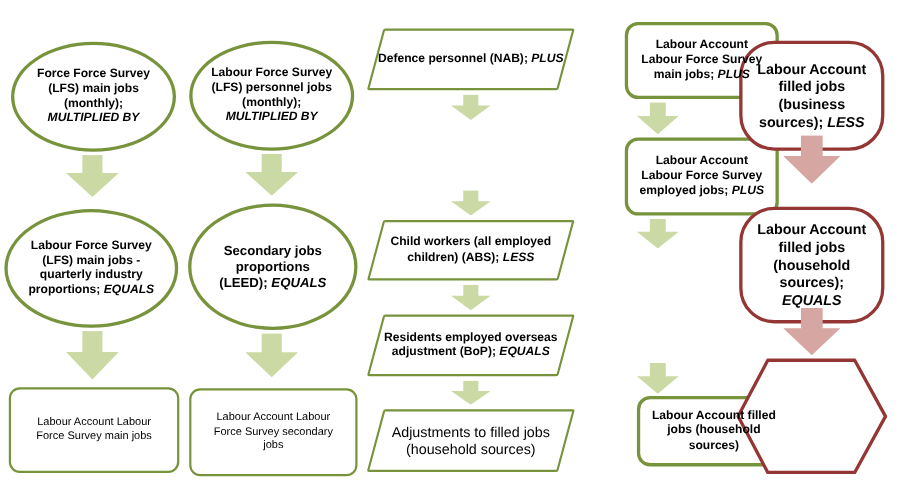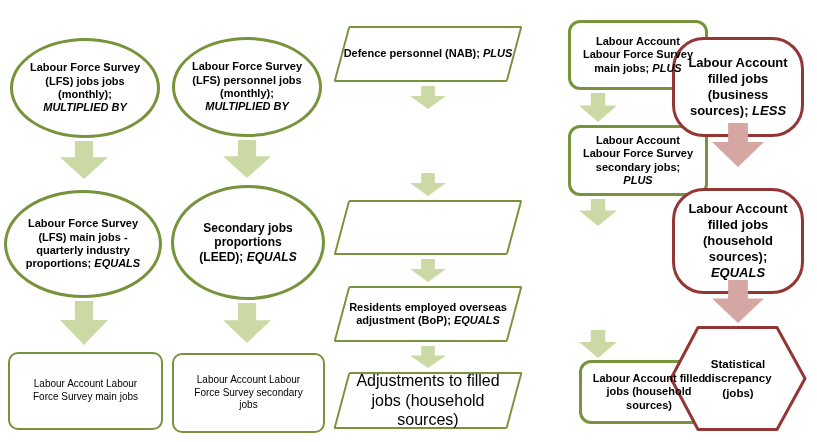--- a/index.html
+++ b/index.html
@@ -27,42 +27,42 @@
   .c4{border-width:3px;border-radius:12px;margin-left:40px;}
   .red{border:3px solid #943634;border-radius:32px;font-size:13px;margin-top:17px;}
 
   
   .para .bg{
     position:absolute;top:1px;bottom:1px;left:10px;right:10px;
     background:#fff;border:2.5px solid #77933C;border-radius:2px;
     transform:skewX(-15deg);z-index:1;
   }
   .para4 .bg{left:15px;right:15px;transform:skewX(-14deg);}
-  .smalltext{font-weight:normal;font-size:16px;}
+  .smalltext{font-weight:normal;font-size:13px;}
 
   
   .arrow{
     position:absolute;background:#CBDAA5;
     clip-path:polygon(31% 0,69% 0,69% 43%,100% 43%,50% 100%,0 43%,31% 43%);
   }
   .arrow.pink{background:#D6A7A2;}
 
   
   .hexwrap{background:transparent;}
   .hexsvg{position:absolute;inset:0;width:100%;height:100%;z-index:1;}
   .hexsvg polygon{fill:#fff;stroke:#943634;stroke-width:3;stroke-linejoin:round;}
   .hexwrap .txt{font-size:11.5px;padding:0 26px;}
 </style>
 </head>
 <body>
 
 <div class="canvas">
 
   <div class="node ellipse" style="left:10px;top:38px;width:150px;height:100px">
-    <div class="txt"><span>Labour Force Survey (LFS) jobs jobs (monthly);</span> <span class="kw">MULTIPLIED BY</span></div>
+    <div class="txt"><span>Force Force Survey (LFS) main jobs (monthly);</span> <span class="kw">MULTIPLIED BY</span></div>
   </div>
   <div class="arrow" style="left:60px;top:141px;width:48px;height:38px"></div>
   <div class="node ellipse" style="left:4px;top:190px;width:158px;height:108px">
     <div class="txt"><span>Labour Force Survey (LFS) main jobs - quarterly industry proportions;</span> <span class="kw">EQUALS</span></div>
   </div>
   <div class="arrow" style="left:60px;top:301px;width:48px;height:44px"></div>
   <div class="node rrect bigtext" style="left:8px;top:352px;width:155px;height:78px">
     <div class="txt"><span>Labour Account Labour Force Survey main jobs</span></div>
   </div>
 
@@ -79,53 +79,53 @@
     <div class="txt"><span>Defence personnel (NAB);</span> <span class="kw">PLUS</span></div>
   </div>
 
   <div class="node rrect bigtext" style="left:172px;top:353px;width:153px;height:80px">
     <div class="txt"><span>Labour Account Labour Force Survey secondary jobs</span></div>
   </div>
   <div class="arrow" style="left:410px;top:86px;width:36px;height:23px"></div>
   <div class="arrow" style="left:410px;top:173px;width:36px;height:23px"></div>
   <div class="node para" style="left:331px;top:199px;width:194px;height:57px">
     <i class="bg"></i>
+    <div class="txt"><span>Child workers (all employed children) (ABS);</span> <span class="kw">LESS</span></div>
   </div>
   <div class="arrow" style="left:410px;top:259px;width:36px;height:23px"></div>
   <div class="node para" style="left:331px;top:285px;width:194px;height:58px">
     <i class="bg"></i>
     <div class="txt"><span>Residents employed overseas adjustment (BoP);</span> <span class="kw">EQUALS</span></div>
   </div>
   <div class="arrow" style="left:410px;top:346px;width:36px;height:22px"></div>
   <div class="node para smalltext" style="left:331px;top:371px;width:194px;height:59px">
     <i class="bg"></i>
     <div class="txt"><span>Adjustments to filled jobs (household sources)</span></div>
   </div>
 
   <div class="node rrect c4" style="left:528px;top:20px;width:140px;height:70px">
     <div class="txt"><span>Labour Account Labour Force Survey main jobs;</span> <span class="kw">PLUS</span></div>
   </div>
   <div class="arrow" style="left:579px;top:93px;width:38px;height:29px"></div>
   <div class="node rrect c4" style="left:528px;top:125px;width:140px;height:71px">
-    <div class="txt"><span>Labour Account Labour Force Survey secondary jobs;</span> <span class="kw">PLUS</span></div>
+    <div class="txt"><span>Labour Account Labour Force Survey employed jobs;</span> <span class="kw">PLUS</span></div>
   </div>
   <div class="arrow" style="left:579px;top:199px;width:38px;height:27px"></div>
   <div class="arrow" style="left:579px;top:330px;width:38px;height:28px"></div>
   <div class="node rrect c4" style="left:539px;top:360px;width:140px;height:64px">
     <div class="txt"><span>Labour Account filled jobs (household sources)</span></div>
   </div>
 
   <div class="node rrect red" style="left:672px;top:20px;width:132px;height:100px">
     <div class="txt"><span>Labour Account filled jobs (business sources);</span> <span class="kw">LESS</span></div>
   </div>
   <div class="arrow pink" style="left:712px;top:123px;width:52px;height:44px"></div>
   <div class="node rrect red" style="left:672px;top:171px;width:132px;height:106px">
     <div class="txt"><span>Labour Account filled jobs (household sources);</span> <span class="kw">EQUALS</span></div>
   </div>
   <div class="arrow pink" style="left:712px;top:280px;width:52px;height:43px"></div>
   <div class="node hexwrap" style="left:668px;top:325px;width:140px;height:107px">
     <svg class="hexsvg" viewBox="0 0 140 107" preserveAspectRatio="none">
       <polygon points="30,2.5 109,2.5 137,53.5 109,104.5 30,104.5 3,53.5"></polygon>
     </svg>
-    <div class="txt"><span>Statistical discrepancy (jobs)</span></div>
   </div>
 
 </div>
 
 </body></html>

